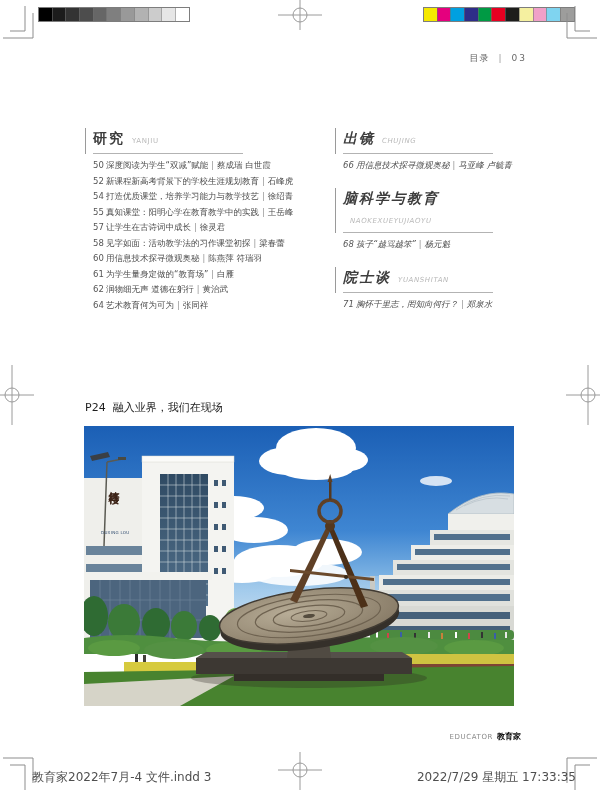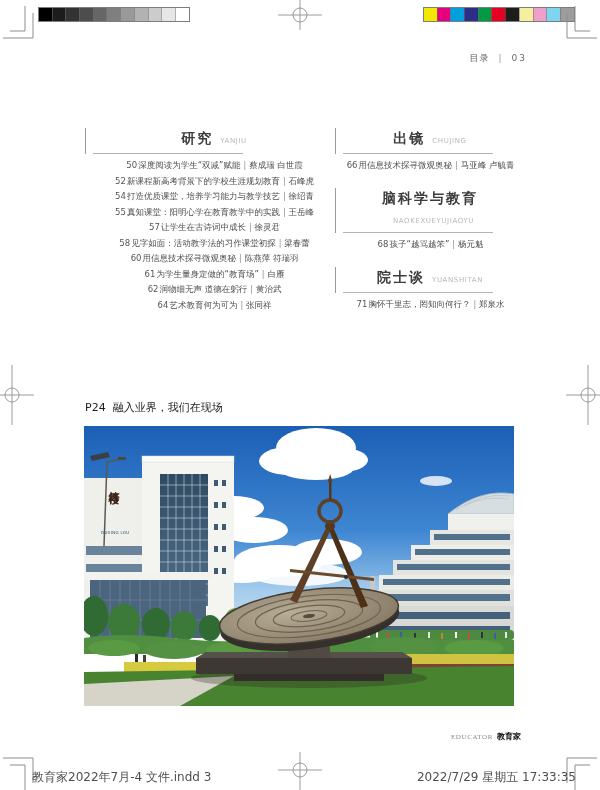--- a/index.html
+++ b/index.html
@@ -10,44 +10,44 @@
   .bar-gray{left:38px;top:7px;}
   .bar-color{left:423px;top:7px;}
   .swatch{width:12.7px;height:13px;display:block;}
   .swatch + .swatch{border-left:1px solid rgba(110,110,110,.55);}
   .mark{position:absolute;}
   
   .header{position:absolute;top:52px;right:73px;font-size:9px;color:#5f5f5f;letter-spacing:1px;}
   .header .div{color:#9a9a9a;margin:0 9px;}
   .header .pg{color:#6a6a6a;letter-spacing:2px;}
   
-  .toc{position:absolute;left:85px;top:128px;width:432px;display:flex;text-align:center;}
+  .toc{position:absolute;left:85px;top:128px;width:432px;display:flex;}
   .col-left{width:250px;}
   .col-right{width:182px;}
   .section-head{border-left:1px solid #9a9a9a;padding-left:7px;}
   .section-title{font-size:14px;font-weight:bold;color:#3d3d3d;letter-spacing:2px;}
   .section-subtitle{font-size:7px;color:#b8b8b8;margin-left:7px;letter-spacing:.6px;}
   .section-rule{width:150px;border-bottom:1px solid #b3b3b3;margin-top:5px;}
   .toc-items{margin-top:6px;margin-left:8px;}
   .toc-item{font-size:8.5px;line-height:11px;margin-bottom:4.5px;color:#4d4d4d;white-space:nowrap;}
   .toc-item .pg{display:inline-block;width:13px;color:#555;}
   .toc-item .dv{color:#909090;margin:0 3px;font-size:8px;}
   .toc-item .au{color:#4d4d4d;}
-  .col-right .toc-section{margin-bottom:17px;}
+  .col-right .toc-section{margin-bottom:17px;font-style:italic;}
   
   .caption{position:absolute;left:85px;top:400px;font-size:11px;color:#1d1d1d;}
   .caption .ref{margin-right:7px;}
   .photo{position:absolute;left:84px;top:426px;width:430px;height:280px;}
   .photo svg{display:block;}
   .sign{position:absolute;left:104px;top:482px;width:16px;height:46px;
         writing-mode:vertical-rl;text-orientation:upright;
         font-size:11px;font-weight:bold;color:#3d2418;line-height:14px;letter-spacing:1px;}
   .sign-en{position:absolute;left:101px;top:530px;font-size:4px;color:#2e4a6e;letter-spacing:.3px;}
   
-  .brand{position:absolute;top:731px;right:79px;font-size:7px;font-family:Liberation Serif, serif;}
+  .brand{position:absolute;top:731px;right:79px;font-size:7px;}
   .brand .en{color:#8a8a8a;letter-spacing:.6px;}
   .brand .cn{color:#101010;font-weight:bold;font-size:8px;margin-left:4px;}
   .slug{position:absolute;top:769px;font-size:12px;color:#4f4f4f;}
   .slug-l{left:32px;}
   .slug-r{right:24px;}
 </style>
 </head>
 <body>
 
 <div class="page">

